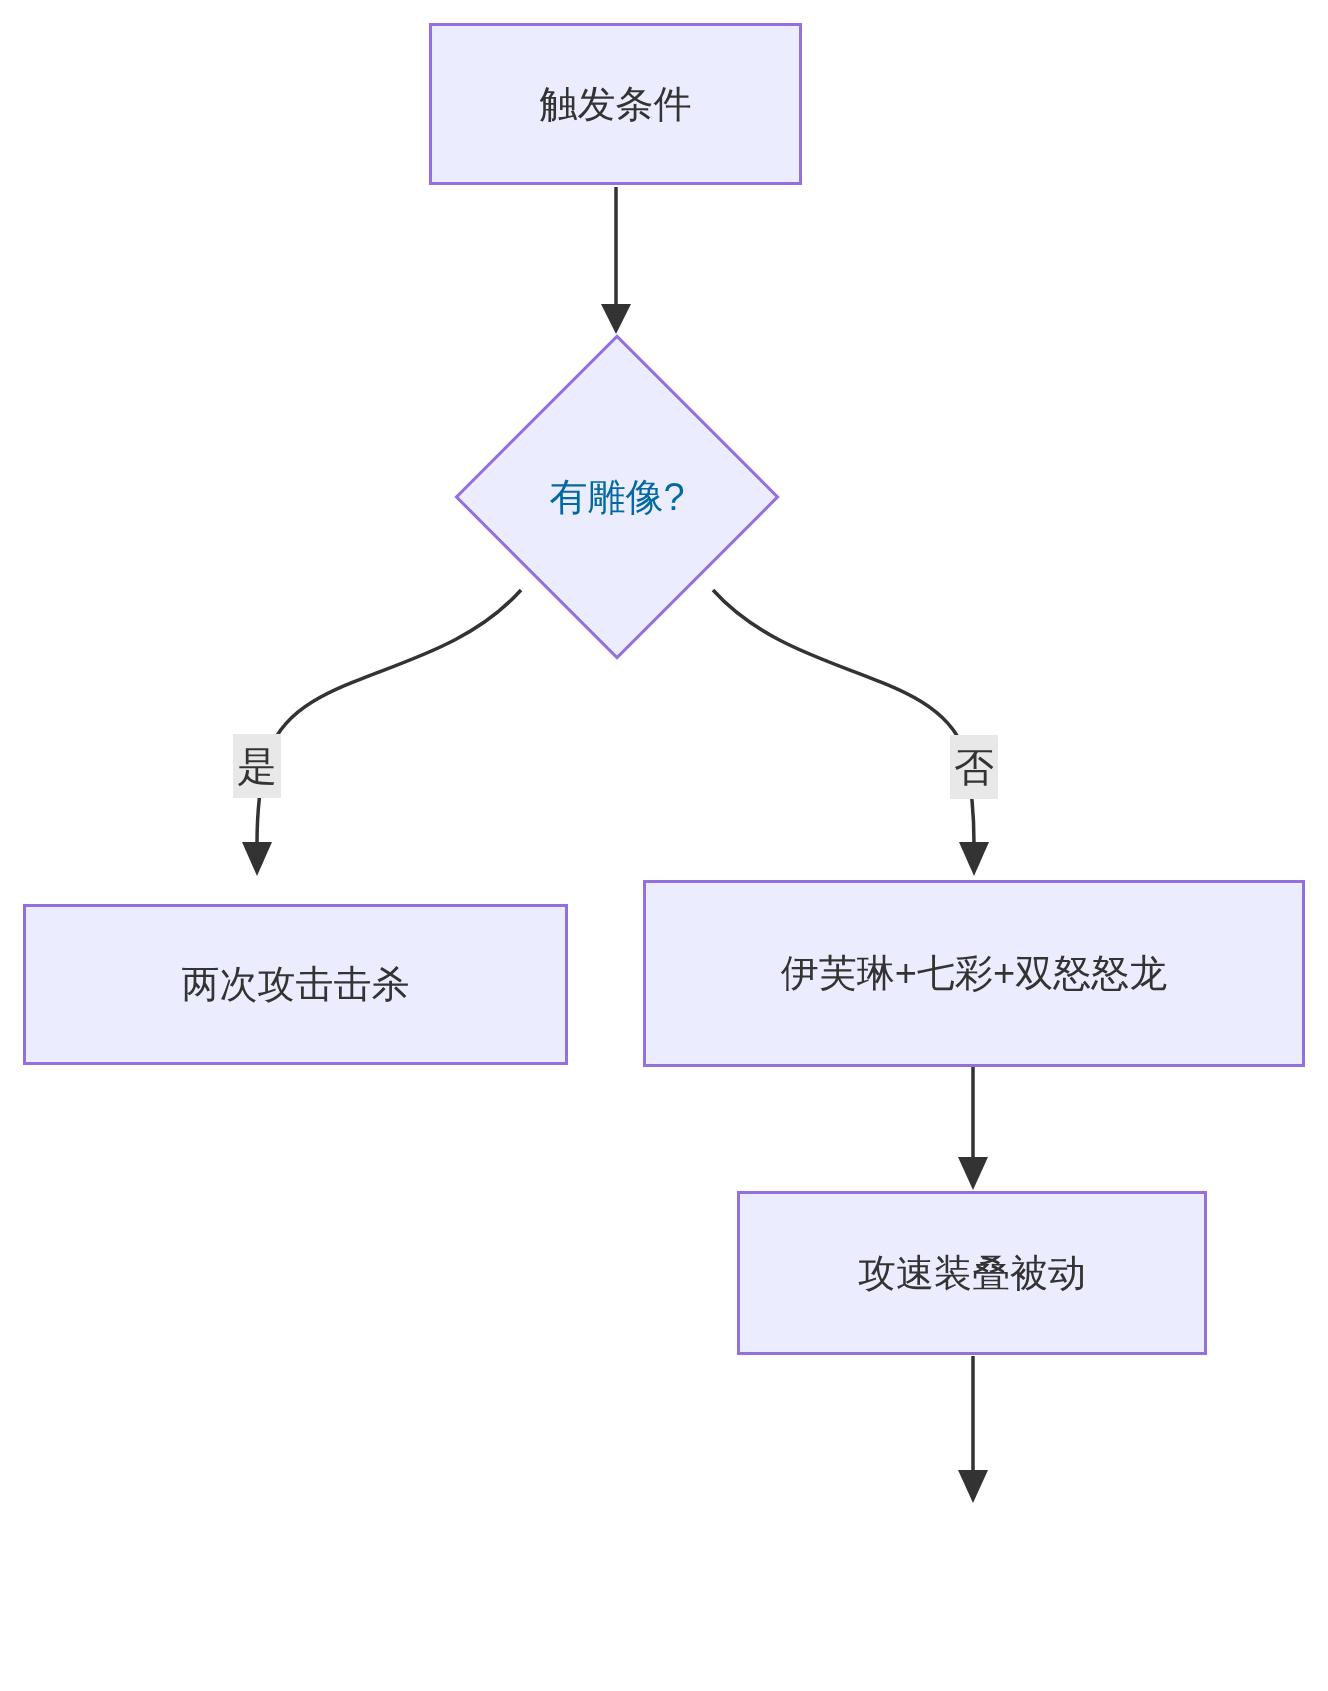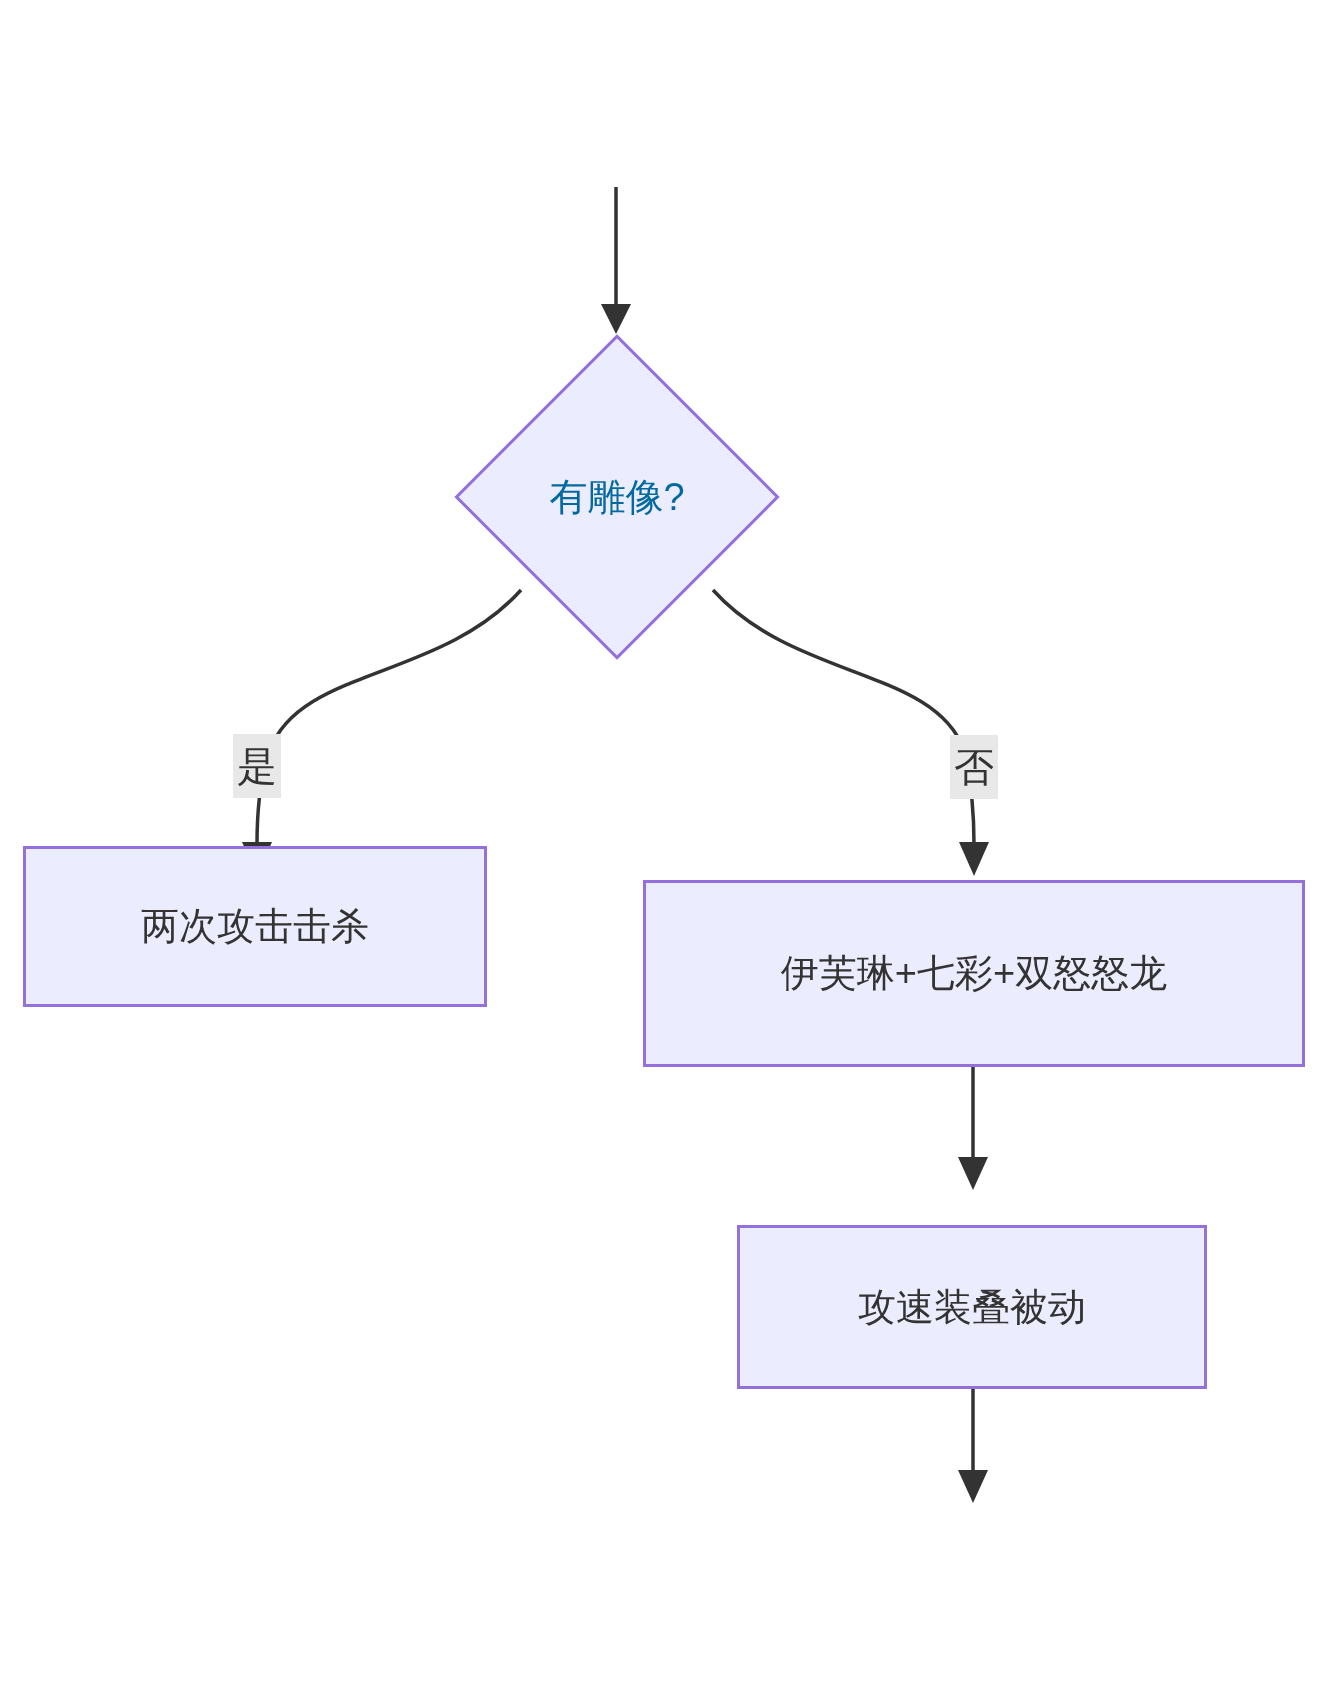--- a/index.html
+++ b/index.html
@@ -92,35 +92,38 @@
     <path class="edge-path" d="M713,590 C794,680 934,668 964,750 C971,780 974,815 974,844"></path>
     <polygon class="arrowhead" points="959,842 989,842 974,876"></polygon>
 
     <path class="edge-path" d="M973,1043 L973,1159"></path>
     <polygon class="arrowhead" points="958,1157 988,1157 973,1190"></polygon>
 
     <path class="edge-path" d="M973,1356 L973,1472"></path>
     <polygon class="arrowhead" points="958,1470 988,1470 973,1503"></polygon>
   </svg>
 
+  <div class="node" style="left:429px; top:23px; width:373px; height:162px;">
+    <span>触发条件</span>
+  </div>
 
   <div>
     <div class="diamond-shape"></div>
     <span class="diamond-text">有雕像?</span>
   </div>
 
   <div class="edge-label" style="left:257px; top:766px;">是</div>
   <div class="edge-label" style="left:974px; top:767px;">否</div>
 
-  <div class="node" style="left:23px; top:846px; width:464px; height:161px;">
+  <div class="node" style="left:23px; top:904px; width:545px; height:161px;">
     <span>两次攻击击杀</span>
   </div>
 
   <div class="node" style="left:643px; top:880px; width:662px; height:187px;">
     <span>伊芙琳+七彩+双怒怒龙</span>
   </div>
 
-  <div class="node" style="left:737px; top:1191px; width:470px; height:164px;margin-top:34px;">
+  <div class="node" style="left:737px; top:1191px; width:470px; height:164px;">
     <span>攻速装叠被动</span>
   </div>
 
 
 </div>
 
 </body></html>

